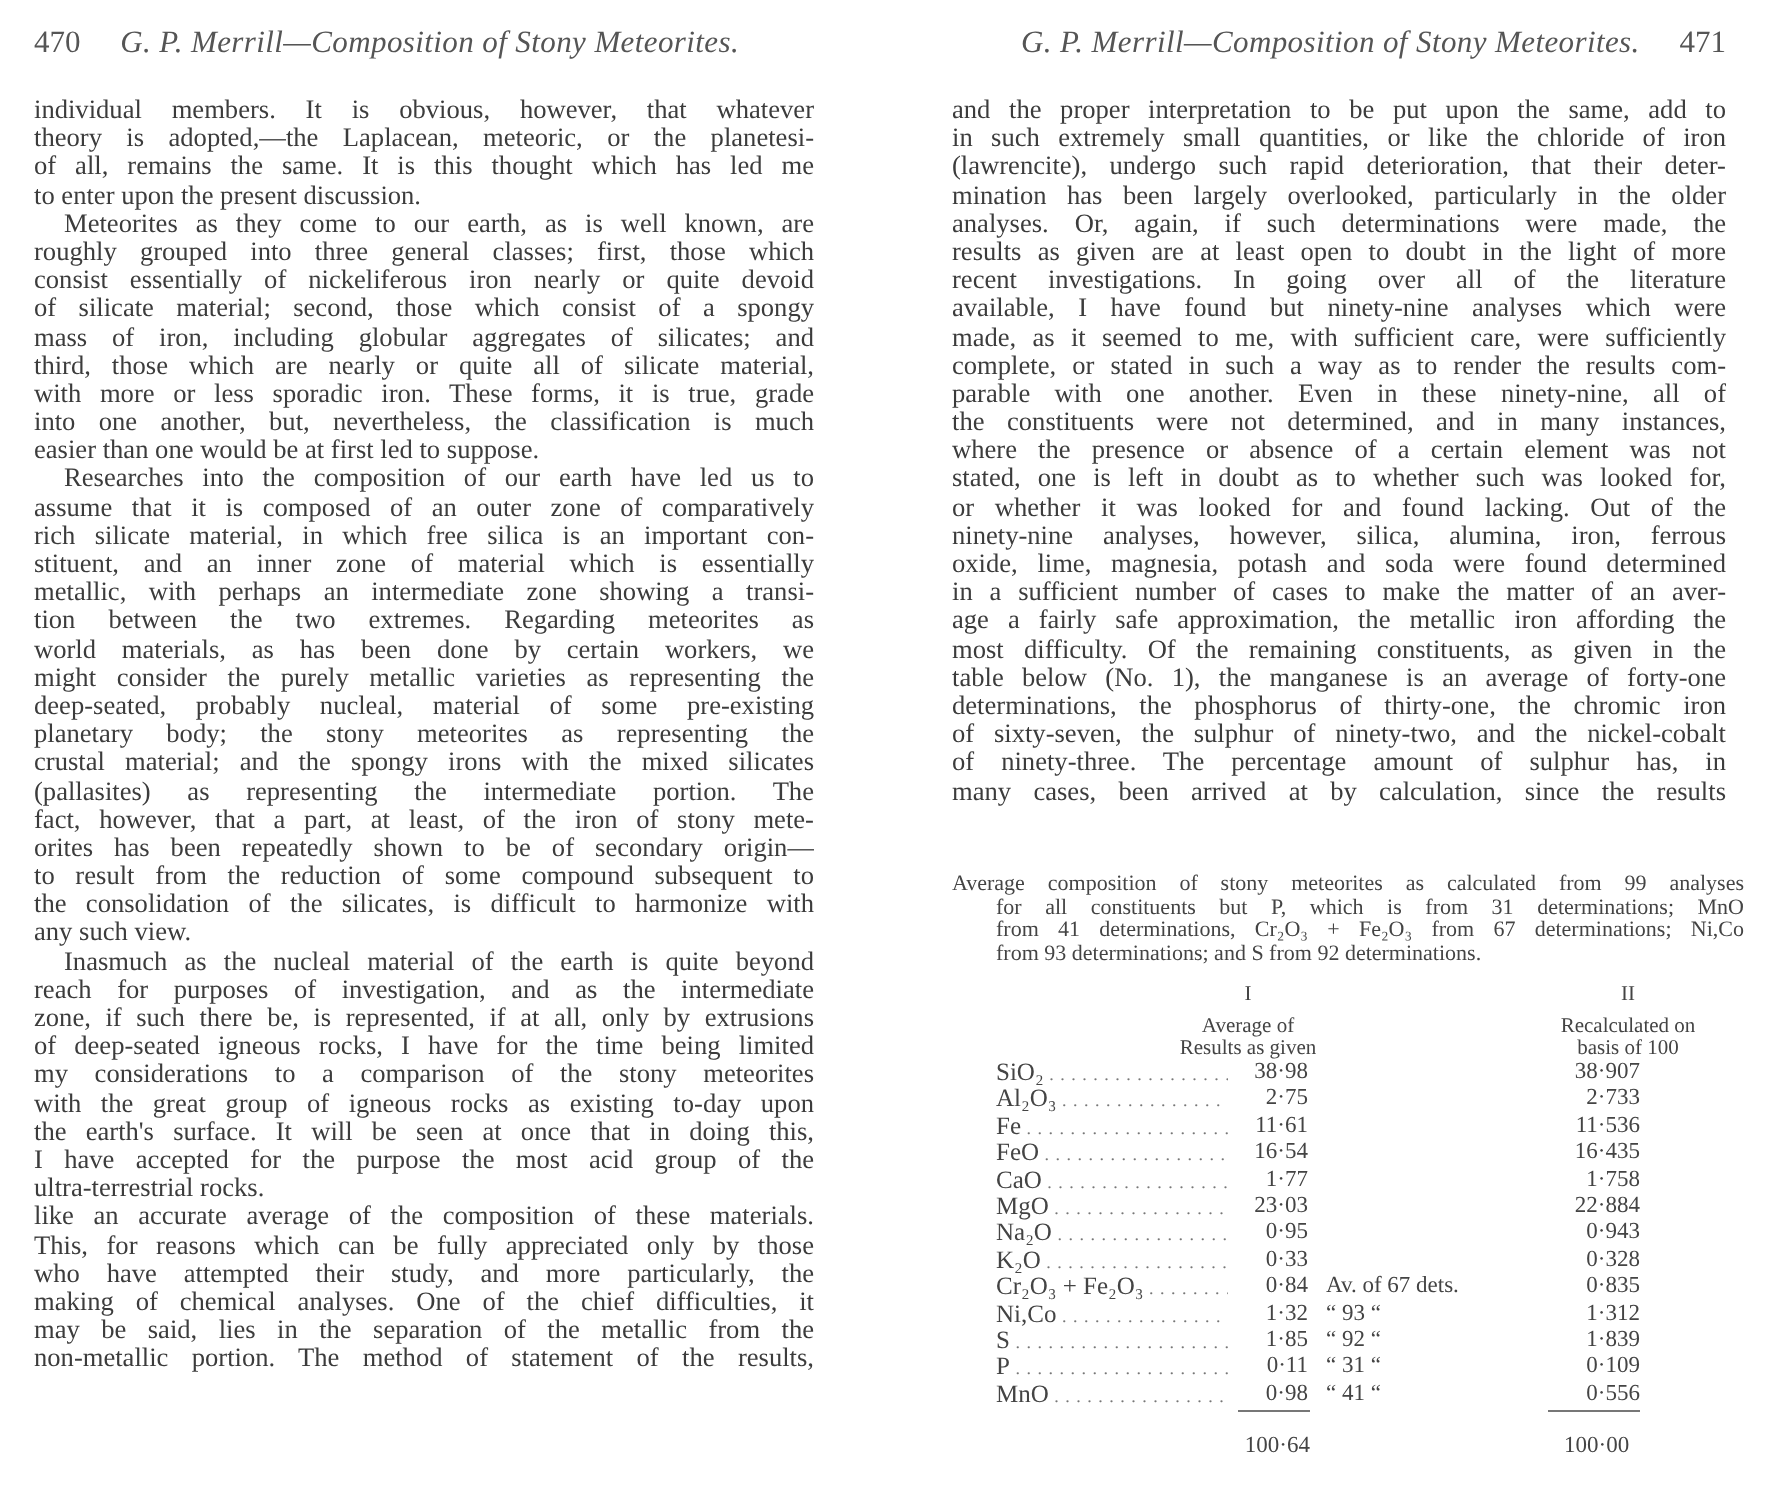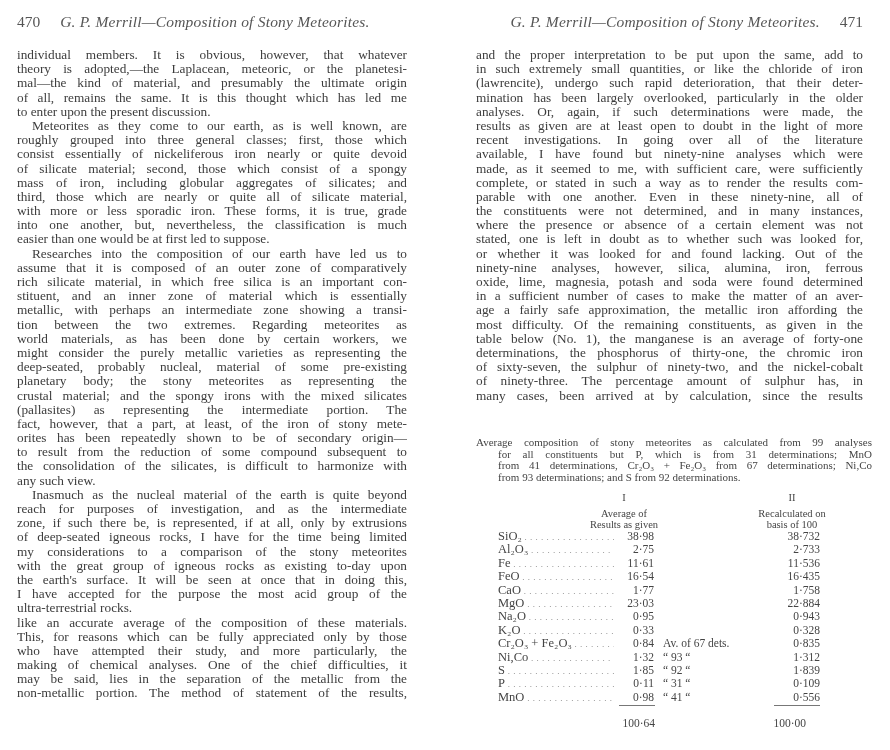--- a/index.html
+++ b/index.html
@@ -36,50 +36,49 @@
   }
   .caption .cline { display: block; white-space: nowrap; text-align-last: justify; text-align: justify; }
   .caption .cline.hang { padding-left: 22px; }
   .caption .cline.last { text-align-last: left; }
   .table {
     position: absolute; top: 492px; left: 0; width: 400px;
     font-family: "Liberation Serif", serif; color: #444;
   }
   .colhead { position: absolute; text-align: center; font-size: 10.5px; line-height: 11.5px; }
   .colhead.c1 { left: 88px; width: 120px; }
-  .colhead.c2 { left: 256px; width: 120px; }
+  .colhead.c2 { left: 278px; width: 120px; }
   .colhead .roman { display: block; margin-bottom: 4px; }
   .rows { position: absolute; top: 38px; left: 0; width: 400px; }
   .row { position: relative; height: 13.4px; font-size: 12.5px; line-height: 13.4px; }
   .row .name { position: absolute; left: 22px; width: 116px; white-space: nowrap; overflow: hidden; }
   .row .name::after { content: " . . . . . . . . . . . . . . . . . . . . . . . . ."; font-size: 9px; letter-spacing: 0.5px; color: #777; }
   .row .v1 { position: absolute; left: 138px; width: 40px; text-align: right; font-size: 11.5px; }
   .row .note { position: absolute; left: 187px; width: 90px; white-space: nowrap; font-size: 11.5px; }
   .row .v2 { position: absolute; left: 290px; width: 54px; text-align: right; font-size: 11.5px; }
   .rule { position: absolute; height: 1px; background: #777; }
   .rule.r1 { left: 143px; width: 36px; top: 213px; }
   .rule.r2 { left: 298px; width: 46px; top: 213px; }
   .total { position: absolute; top: 225px; font-size: 11.5px; }
   .total.t1 { left: 137px; width: 42px; text-align: right; }
-  .total.t2 { left: 280px; width: 50px; text-align: right; }
+  .total.t2 { left: 306px; width: 50px; }
 </style>
 </head>
 <body>
 
 <div class="spread">
 
   <div class="page left">
     <div class="running-head">
       <span class="pnum">470</span>
       <span class="title">G. P. Merrill—Composition of Stony Meteorites.</span>
     </div>
     <div class="body-text" id="left-body">
         <span class="line">individual members.   It is obvious, however, that whatever</span>
         <span class="line">theory is adopted,—the Laplacean, meteoric, or the planetesi-</span>
-        <span class="line">mal—the kind of material, and presumably the ultimate origin</span>
         <span class="line">of all, remains the same.  It is this thought which has led me</span>
         <span class="line last">to enter upon the present discussion.</span>
         <span class="line indent">Meteorites as they come to our earth, as is well known, are</span>
         <span class="line">roughly grouped into three general classes; first, those which</span>
         <span class="line">consist essentially of nickeliferous iron nearly or quite devoid</span>
         <span class="line">of silicate material; second, those which consist of a spongy</span>
         <span class="line">mass of iron, including globular aggregates of silicates; and</span>
         <span class="line">third, those which are nearly or quite all of silicate material,</span>
         <span class="line">with more or less sporadic iron.  These forms, it is true, grade</span>
         <span class="line">into one another, but, nevertheless, the classification is much</span>
@@ -168,21 +167,21 @@
       <div class="colhead c2">
         <span class="roman">II</span>
         <span style="display:block">Recalculated on</span>
         <span style="display:block">basis of 100</span>
       </div>
       <div class="rows" id="table-rows">
           <div class="row">
             <span class="name">SiO₂</span>
             <span class="v1">38·98</span>
             <span class="note"></span>
-            <span class="v2">38·732</span>
+            <span class="v2">38·907</span>
           </div>
           <div class="row">
             <span class="name">Al₂O₃</span>
             <span class="v1">2·75</span>
             <span class="note"></span>
             <span class="v2">2·733</span>
           </div>
           <div class="row">
             <span class="name">Fe</span>
             <span class="v1">11·61</span>

